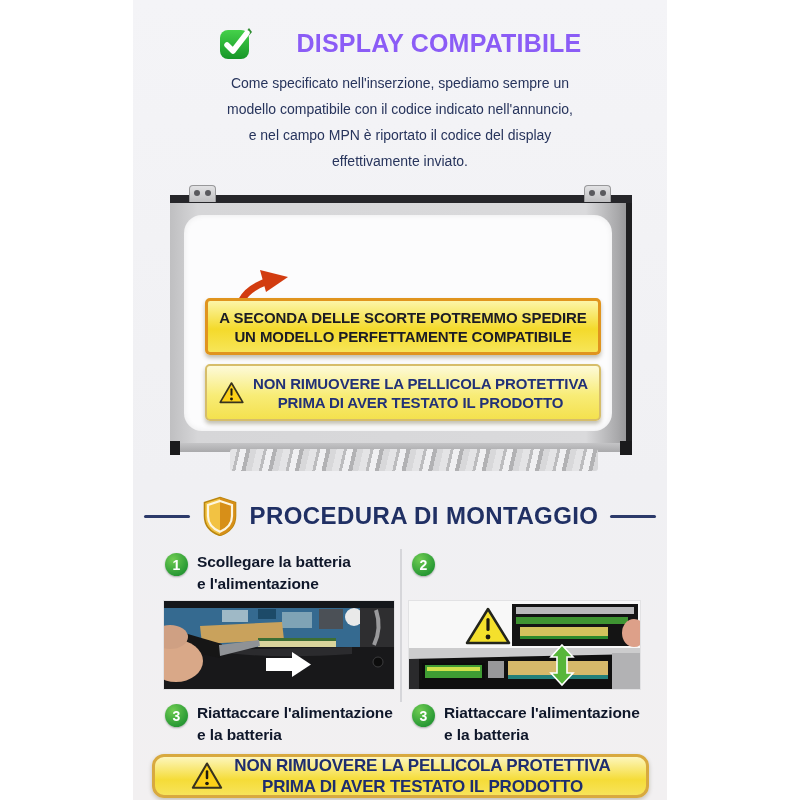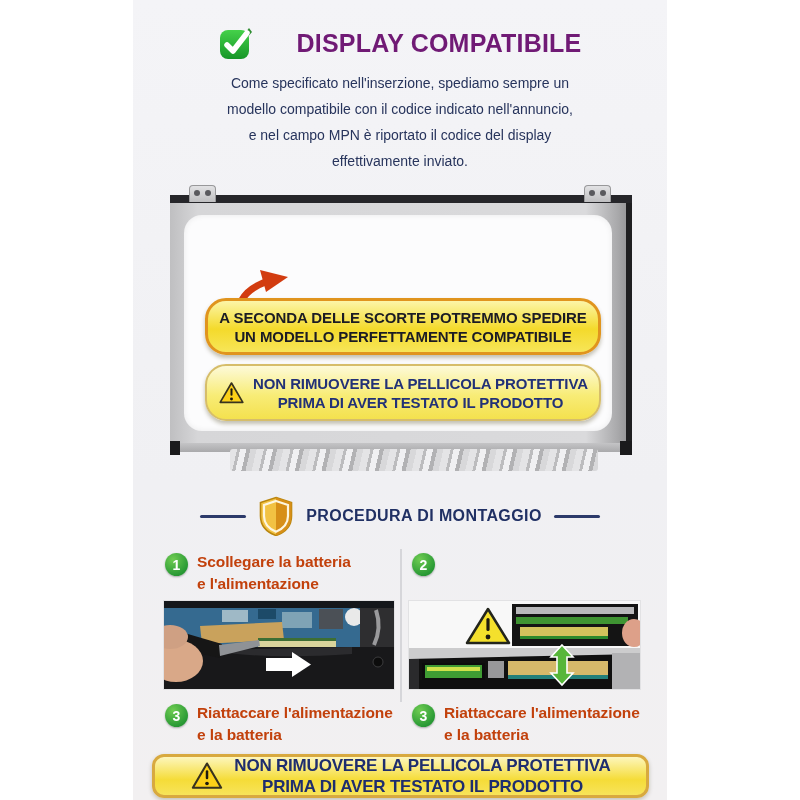--- a/index.html
+++ b/index.html
@@ -4,21 +4,21 @@
 <style>
   * { margin:0; padding:0; box-sizing:border-box; }
   html,body { width:800px; height:800px; background:#ffffff; font-family:"Liberation Sans", sans-serif; }
   .stage { position:relative; width:800px; height:800px; background:#ffffff; overflow:hidden; }
   .content-bg { position:absolute; left:133px; top:0; width:534px; height:800px;
                 background:linear-gradient(180deg,#f4f4f7 0%,#f0f0f3 60%,#f2f0f1 100%); }
   .ml { white-space:pre-line; }
 
   
   .header-row { position:absolute; left:133px; top:26px; width:534px; display:flex; justify-content:center; align-items:center; gap:12px; }
-  .page-title { font-size:25px; font-weight:700; color:#701a75; letter-spacing:0.2px;margin-left:32px; }
+  .page-title { font-size:25px; font-weight:700; color:#8b5cf6; letter-spacing:0.2px;margin-left:32px; }
   .intro { position:absolute; left:143px; top:70px; width:514px; text-align:center;
            font-size:14px; line-height:26px; color:#27345c; }
 
   
   .panel { position:absolute; left:170px; top:185px; width:462px; height:287px; }
   .panel-strip { position:absolute; left:0; top:10px; width:462px; height:8px; background:#26262a; }
   .bracket { position:absolute; top:0; width:27px; height:17px; background:linear-gradient(180deg,#e2e2e4,#bfbfc1);
              border:1px solid #98989a; border-bottom:none; border-radius:4px 4px 0 0; }
   .bracket.bl { left:19px; } .bracket.br { right:21px; }
   .bracket i { position:absolute; top:4px; width:6px; height:6px; border-radius:50%; background:#5a5a5e; }
@@ -28,40 +28,40 @@
   .panel-edge-right { position:absolute; right:0; top:18px; width:6px; height:240px; background:#1f1f21; }
   .panel-screen { position:absolute; left:14px; top:30px; width:428px; height:216px; background:#fcfcfd;
                   border-radius:18px; box-shadow:inset 0 0 6px rgba(0,0,0,0.08); }
   .panel-botbar { position:absolute; left:4px; top:258px; width:450px; height:9px; background:linear-gradient(180deg,#c4c4c6,#a9a9ab); }
   .panel-foil { position:absolute; left:60px; top:264px; width:368px; height:22px; border-radius:3px;
                 background:repeating-linear-gradient(103deg,#e4e4e6 0 7px,#bcbcbe 7px 10px,#f0f0f2 10px 16px,#b2b2b4 16px 20px,#d8d8da 20px 26px); }
   .panel-cap { position:absolute; top:256px; height:14px; background:#1a1a1c; }
   .panel-cap.cl { left:0; width:10px; } .panel-cap.cr { right:0; width:12px; }
 
   .note-box { position:absolute; left:35px; width:396px; display:flex; align-items:center; justify-content:center;
-              text-align:center; border-radius:21px; box-shadow:0 3px 4px rgba(60,50,0,0.30); }
+              text-align:center; border-radius:5px; box-shadow:0 3px 4px rgba(60,50,0,0.30); }
   .note-stock { top:113px; height:57px; border:3px solid #e0941e;
                 background:linear-gradient(180deg,#fcf5a8 0%,#f4da2b 55%,#f7e558 100%);
                 font-size:15px; font-weight:700; line-height:19px; color:#1b1b24; letter-spacing:-0.1px; }
   .note-film { top:179px; height:57px; border:2px solid #d6bd6a;
                background:linear-gradient(180deg,#fdfad9 0%,#f8ec77 55%,#f4e14e 100%);
                font-size:15px; font-weight:700; line-height:19px; color:#223177; gap:8px; letter-spacing:-0.1px; }
   .red-arrow { position:absolute; left:58px; top:84px; }
 
   
   .proc-header { position:absolute; left:133px; top:496px; width:534px; display:flex; align-items:center; justify-content:center; gap:12px; }
   .rule { width:46px; height:3px; background:#2c3a6a; border-radius:2px; }
-  .proc-title { font-size:16px; font-weight:800; color:#203064; letter-spacing:0.4px;text-align:center; }
+  .proc-title { font-size:24px; font-weight:800; color:#203064; letter-spacing:0.4px;text-align:center; }
 
   .step { position:absolute; width:235px; display:flex; gap:9px; align-items:flex-start; }
   .badge { flex:0 0 auto; width:23px; height:23px; border-radius:50%; margin-top:2px;
            background:radial-gradient(circle at 35% 28%, #6fcc52, #2a9a35 70%, #1c7f2a);
            color:#fff; font-size:14px; font-weight:700; display:flex; align-items:center; justify-content:center;
            box-shadow:0 1px 2px rgba(0,0,0,0.3); }
-  .step-label { font-size:15.5px; font-weight:700; color:#c2410c; line-height:22px; letter-spacing:-0.1px; }
+  .step-label { font-size:15.5px; font-weight:700; color:#0f172a; line-height:22px; letter-spacing:-0.1px; }
   .col-divider { position:absolute; left:400px; top:549px; width:2px; height:153px; background:#d6d6da; }
 
   .photo { position:absolute; top:600px; border:1px solid #e2e2e4; }
   .photo svg { display:block; }
 
   
   .footer-box { position:absolute; left:152px; top:754px; width:497px; height:44px;
                 border:3px solid #d8a93f; border-radius:12px;
                 background:linear-gradient(180deg,#fdf6bc 0%,#f5dc38 60%,#f7e45a 100%);
                 display:flex; align-items:center; justify-content:center; gap:10px;

